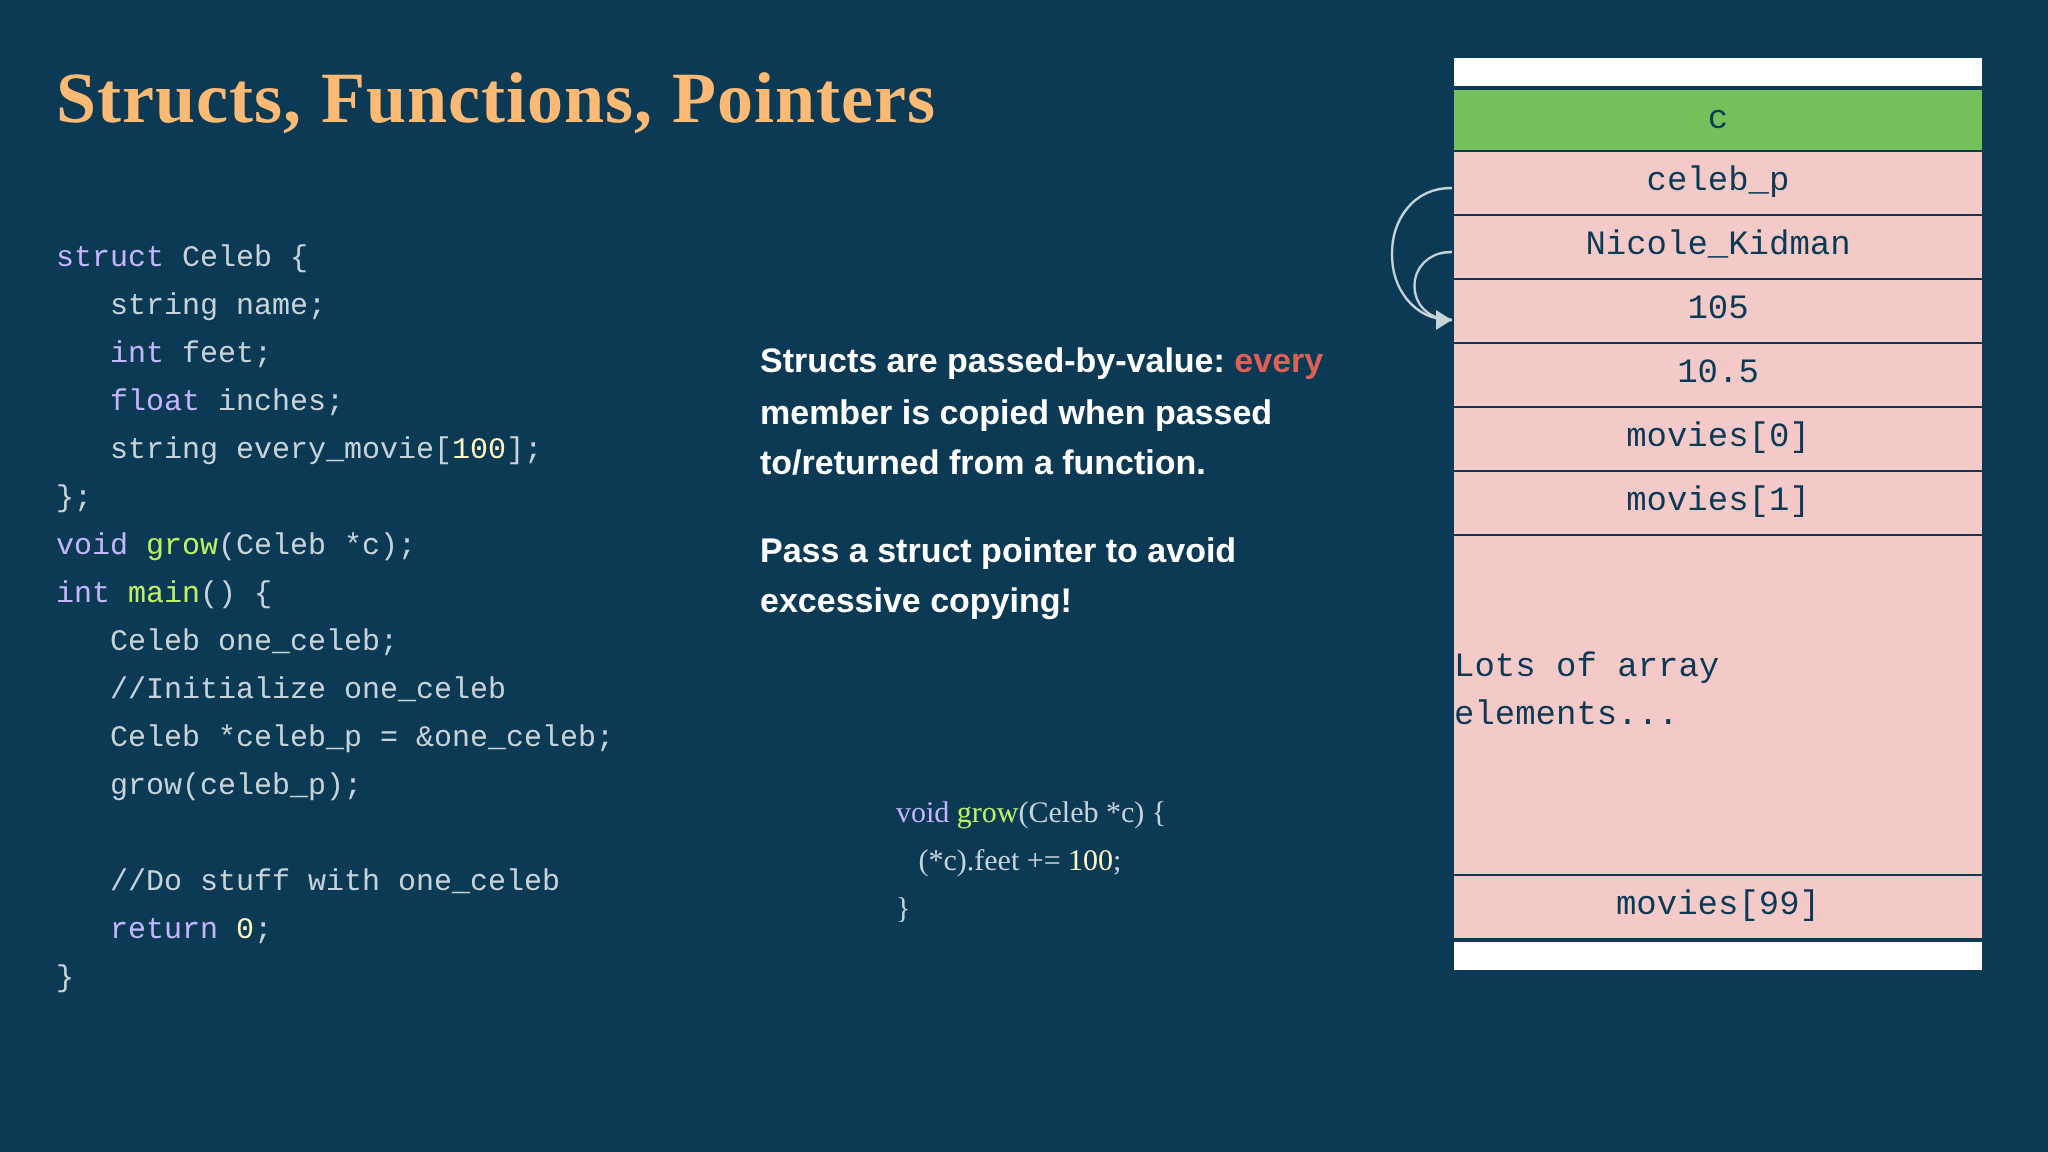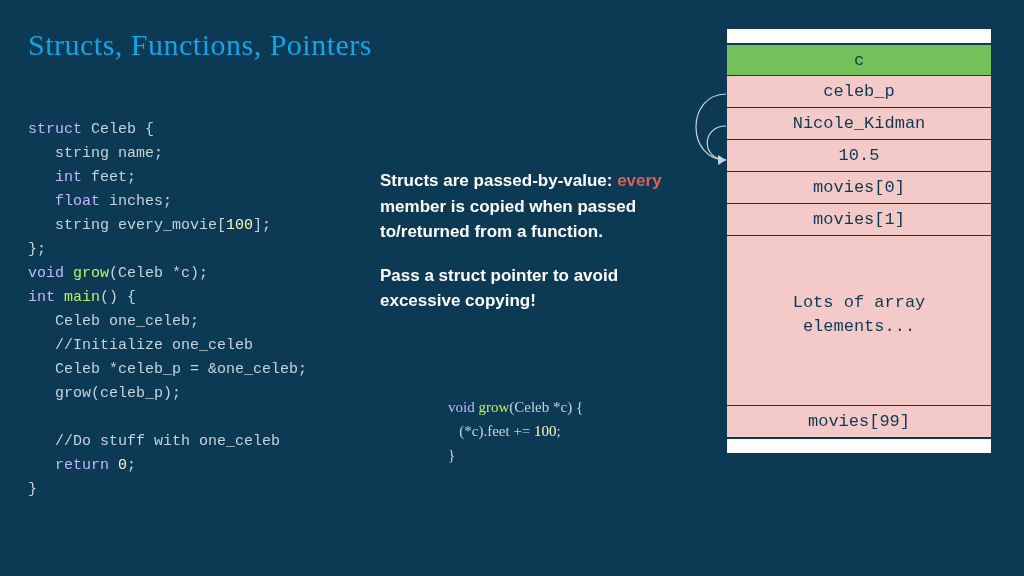--- a/index.html
+++ b/index.html
@@ -4,23 +4,23 @@
 <style>
   * { margin: 0; padding: 0; box-sizing: border-box; }
   html, body { width: 1024px; height: 576px; overflow: hidden; }
   body {
     background: #0c3a55;
     font-family: Georgia, 'Times New Roman', serif;
     color: #ffffff;
     position: relative;
   }
   .title {
-    font-size: 30px;
-    font-weight: 400;
-    color: #0ea5e9;
+    font-size: 36px;
+    font-weight: 700;
+    color: #fdba74;
     position: absolute;
     top: 28px;
     left: 28px;
     font-family: Georgia, serif;
     letter-spacing: 0.5px;
   }
   .code-left {
     position: absolute;
     top: 118px;
     left: 28px;
@@ -78,21 +78,21 @@
     color: #0c3a55;
     border-left: 1px solid #0c3a55;
     border-right: 1px solid #0c3a55;
     border-bottom: 1px solid #0c3a55;
   }
   .cell.first { border-top: 1px solid #0c3a55; }
   .cell.green { background: #74c05a; }
   .cell.pink { background: #f4cac9; }
   .cell.big {
     height: 170px;
-    text-align: center;
+    text-align: left;
     line-height: 1.4;
     padding-top: 55px;
     display: block;
   }
   
   .arrow-svg {
     position: absolute;
     top: 52px;
     left: -50px;
     width: 52px;
@@ -134,19 +134,20 @@
 <div class="stack">
   <svg class="arrow-svg" viewBox="0 0 52 140">
     <path d="M 50 14 C 10 14, 10 80, 50 80" stroke="#c7d3da" stroke-width="1.2" fill="none"></path>
     <polygon points="50,80 42,75 42,85" fill="#c7d3da"></polygon>
     <path d="M 50 46 C 25 46, 25 80, 50 80" stroke="#c7d3da" stroke-width="1.2" fill="none"></path>
   </svg>
   <div class="stack-bar-top"></div>
   <div class="cell green first">c</div>
   <div class="cell pink">celeb_p</div>
   <div class="cell pink">Nicole_Kidman</div>
+  <div class="cell pink">105</div>
   <div class="cell pink">10.5</div>
   <div class="cell pink">movies[0]</div>
   <div class="cell pink">movies[1]</div>
   <div class="cell pink big">Lots of array<br>elements...</div>
   <div class="cell pink">movies[99]</div>
   <div class="stack-bar-bottom"></div>
 </div>
 
 </body></html>

